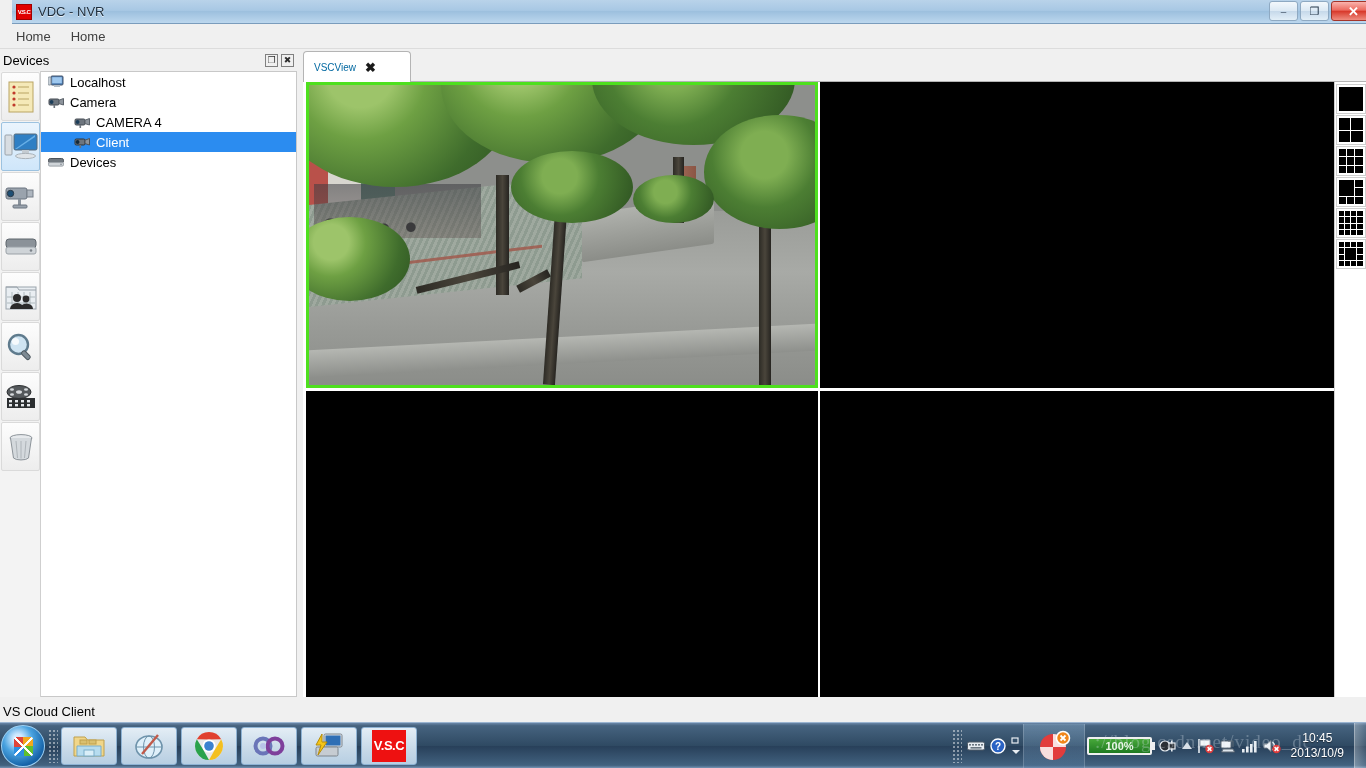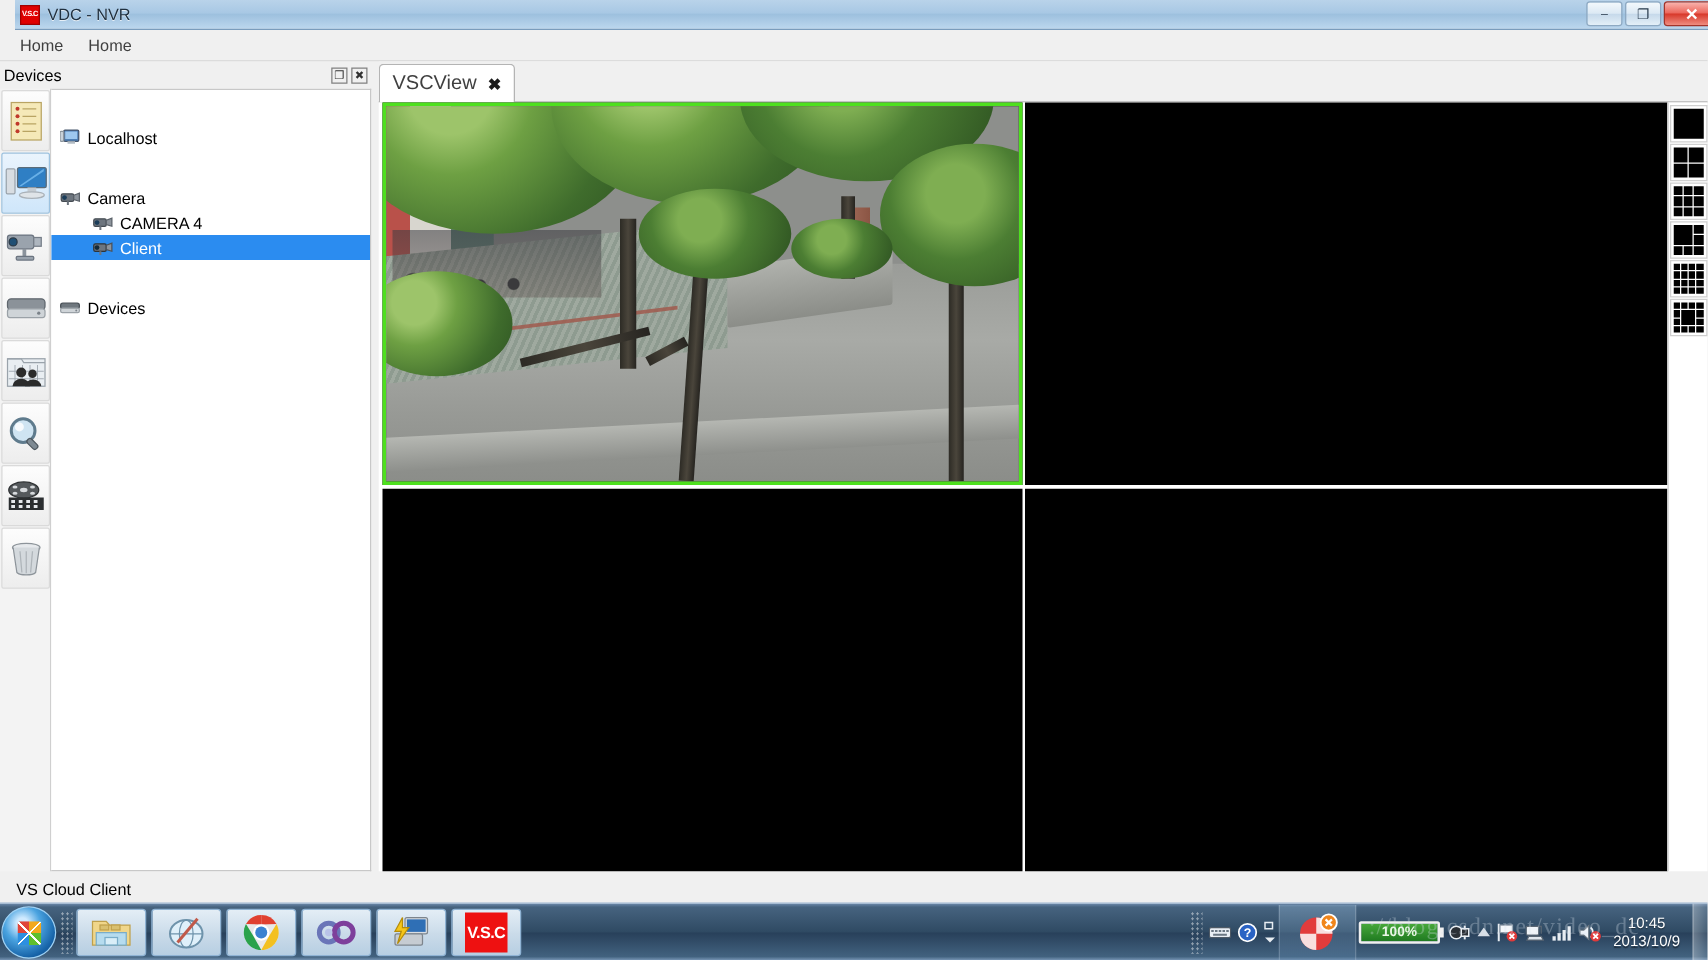--- a/index.html
+++ b/index.html
@@ -79,35 +79,35 @@
     background: #ffffff; border: 1px solid #c8c8c8; border-left: none;
     overflow: hidden;
   }
   .node {
     height: 20px; display: flex; align-items: center;
     font-size: 13px; color: #000; white-space: nowrap;
   }
   .node.sel { background: #2b8cf0; color: #fff; }
   .node .ico { width: 18px; height: 16px; margin-right: 5px; flex: 0 0 18px;
                display: flex; align-items: center; justify-content: center; }
-  .lvl1 { padding-left: 6px; margin-top: 28px; }
+  .lvl1 { padding-left: 6px; }
   .lvl2 { padding-left: 32px; }
 
   
   #tabstrip {
     position: absolute; left: 303px; top: 49px; width: 1063px; height: 33px;
     background: #f0f0f0; border-bottom: 1px solid #b4b4b4;
   }
   #tab-vscview {
     position: absolute; left: 0; top: 2px; height: 31px; min-width: 108px;
     background: #fff; border: 1px solid #b4b4b4; border-bottom: none;
     border-radius: 4px 4px 0 0;
     display: flex; align-items: center; padding: 0 10px; gap: 9px;
   }
-  #tab-label { font-size: 16px; color: #404040; }
+  #tab-label { font-size: 10px; color: #0369a1; }
   #tab-close { font-size: 13px; font-weight: bold; color: #1a1a1a; line-height: 1; }
 
   
   #videoarea {
     position: absolute; left: 303px; top: 82px; width: 1031px; height: 615px;
     background: #ffffff;
   }
   .cell { position: absolute; background: #000; }
   .cell.active { outline: 3px solid #4ee01e; outline-offset: -3px; }
   #cell-1 { left: 3px;   top: 0px;   width: 512px; height: 306px; }
@@ -183,21 +183,21 @@
   .g4 i:nth-child(1) { grid-column: 1/3; grid-row: 1/3; }
   .g5 { grid-template-columns: repeat(4,1fr); grid-template-rows: repeat(4,1fr); background:#fff; }
   .g6 { grid-template-columns: repeat(4,1fr); grid-template-rows: repeat(4,1fr); background:#fff; }
   .g6 i:nth-child(1) { grid-column: 2/4; grid-row: 2/4; }
 
   
   #statusbar {
     position: absolute; left: 0; top: 700px; width: 1366px; height: 22px;
     background: #f0f0f0; display: flex; align-items: center;
   }
-  #status-text { font-size: 13px; color: #000; padding-left: 13px; }
+  #status-text { font-size: 13px; color: #000; padding-left: 3px; }
 
   
   #taskbar {
     position: absolute; left: 0; top: 722px; width: 1366px; height: 46px;
     background: linear-gradient(to bottom,#6a87a8 0%,#46637f 6%,#2f4a63 50%,#28405a 52%,#42627f 94%,#7593b3 100%);
     border-top: 1px solid #9ab4d0;
     display: flex; align-items: center;
   }
   #start-orb {
     width: 44px; height: 42px; margin-left: 1px; border-radius: 50%;

